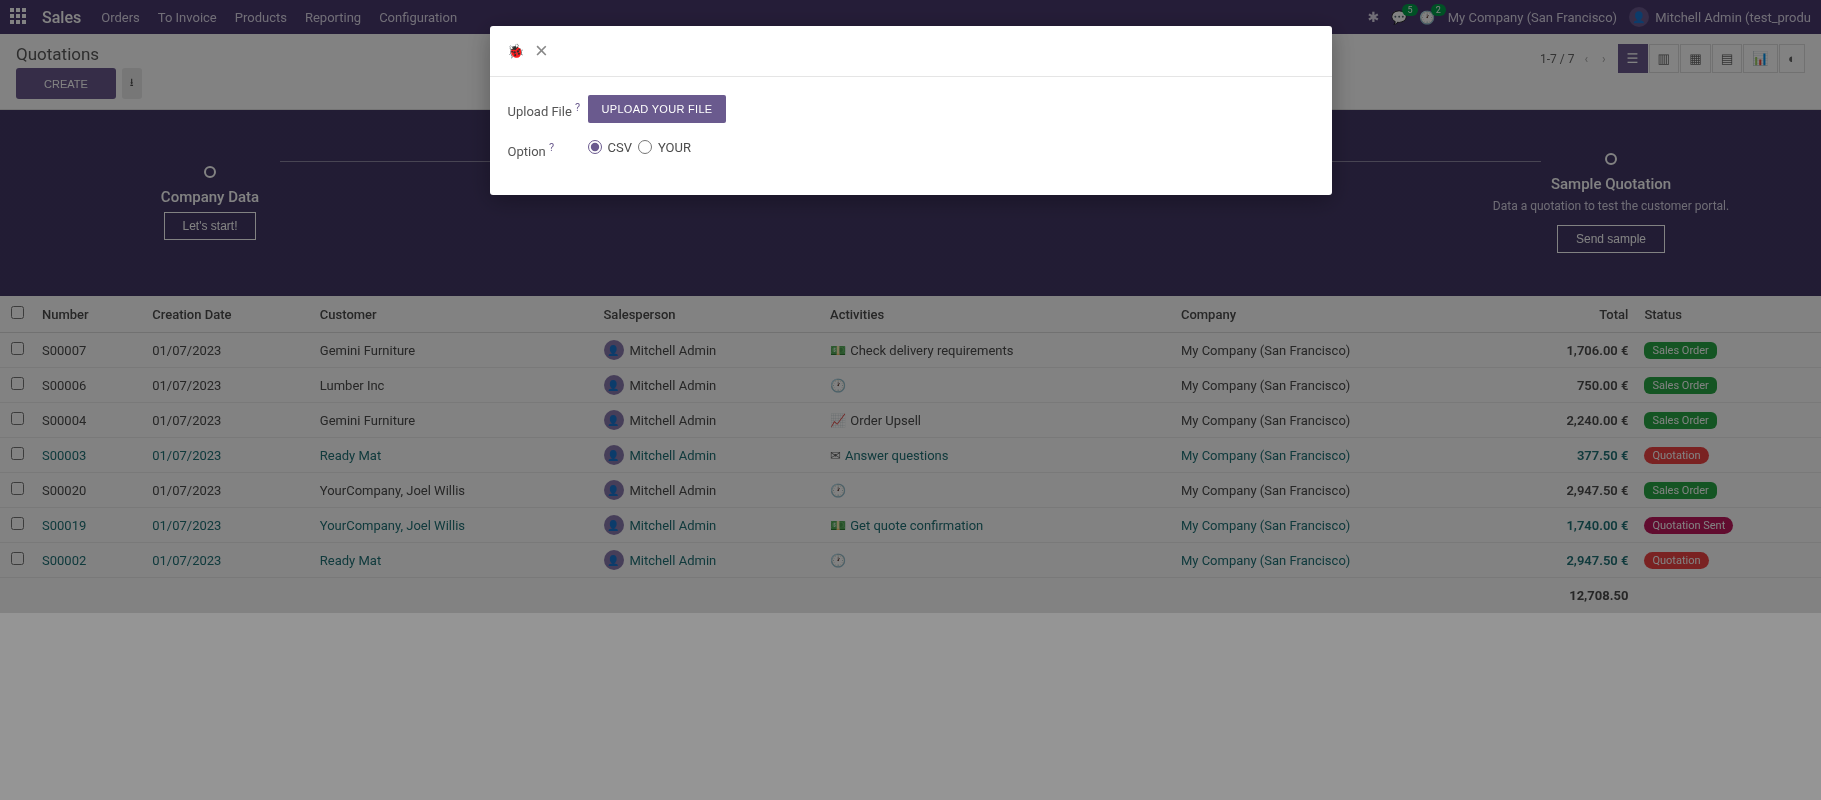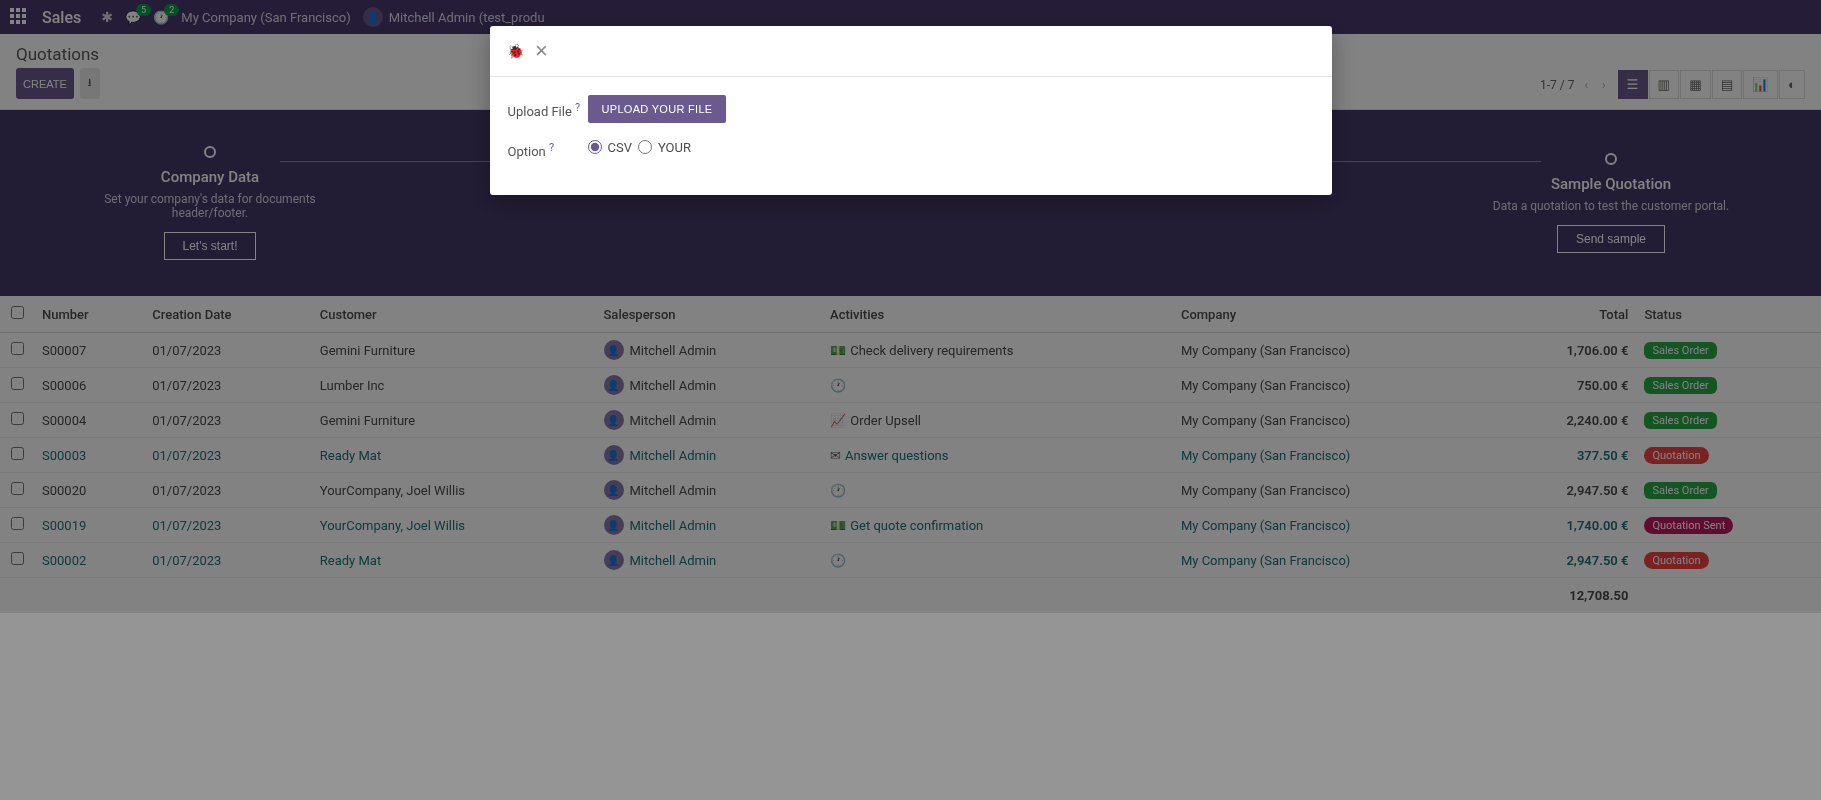--- a/index.html
+++ b/index.html
@@ -14,25 +14,25 @@
   .navbar .nav-menu a { color: #ddd8ea; cursor: pointer; }
   .navbar .right { display: flex; align-items: center; gap: 12px; }
   .navbar .icon-wrap { position: relative; display: flex; align-items: center; cursor: pointer; color: #ddd8ea; }
   .navbar .bug-icon { font-size: 14px;}
   .navbar .badge { position: absolute; top: -6px; right: -10px; background: #00a04a; color: #fff; font-size: 9px; border-radius: 8px; padding: 1px 5px; }
   .navbar .company { color: #ddd8ea; cursor: pointer; }
   .navbar .user { display: flex; align-items: center; gap: 6px; color: #ddd8ea; cursor: pointer; }
   .navbar .avatar { width: 20px; height: 20px; border-radius: 50%; background: #6a5a8e; display:inline-flex;align-items:center;justify-content:center; font-size:11px;}
 
   
-  .control-panel { display:flex; align-items:flex-end; justify-content: space-between; padding: 10px 16px; background:#fff; border-bottom:1px solid #e5e5e5;}
+  .control-panel { display:flex; align-items:flex-start; justify-content: space-between; padding: 10px 16px; background:#fff; border-bottom:1px solid #e5e5e5;}
   .cp-left { display:flex; align-items:center; gap:10px; }
   .cp-title { font-size: 17px; color: #5b5b5b; margin-bottom: 4px;}
   .cp-buttons { display:flex; gap:6px;}
-  .btn { border: none; cursor: pointer; font-size: 11px; padding: 6px 7px; border-radius: 3px; text-transform: uppercase; }
+  .btn { border: none; cursor: pointer; font-size: 11px; padding: 6px 28px; border-radius: 3px; text-transform: uppercase; }
   .btn-primary { background: #6a5a8e; color:#fff; }
   .btn-light { background: #e9e9e9; color:#4c4c4c; padding:6px 8px;}
   .cp-right { display:flex; align-items:center; gap:8px; color:#666;}
   .pager { display:flex; align-items:center; gap:6px; font-size:12px;}
   .pager-btn { color:#aaa; cursor:pointer; padding:4px;}
   .view-switch { display:flex; gap:1px;}
   .view-btn { background:#fff; border:1px solid #ddd; padding:6px 8px; cursor:pointer; color:#666;}
   .view-btn.active { background:#6a5a8e; color:#fff; border-color:#6a5a8e;}
 
   
@@ -101,20 +101,27 @@
         <span></span>
         <span></span>
         <span></span>
         <span></span>
         <span></span>
         <span></span>
         <span></span>
         <span></span>
       </div>
   <div class="brand">Sales</div>
+  <div class="nav-menu">
+    <a>Orders</a>
+    <a>To Invoice</a>
+    <a>Products</a>
+    <a>Reporting</a>
+    <a>Configuration</a>
+  </div>
   <div class="right">
     <div class="icon-wrap">
           <span class="bug-icon">✱</span>
         </div>
     <div class="icon-wrap">
           <span>💬</span>
           <span class="badge">5</span>
         </div>
     <div class="icon-wrap">
           <span>🕐</span>
@@ -154,21 +161,20 @@
     </div>
   </div>
 </div>
 
 <div class="onboarding">
   <div class="line l1"></div>
       <div class="line l2"></div>
   <div class="onboard-step">
     <div class="dot"></div>
     <h3>Company Data</h3>
-    <p>Set your company's data for documents header/footer.</p>
     <button class="ob-btn">Let's start!</button>
   </div>
   <div class="onboard-step">
     <div class="dot"></div>
     <h3>Sample Quotation</h3>
     <p>Data a quotation to test the customer portal.</p>
     <button class="ob-btn">Send sample</button>
   </div>
 </div>
 

